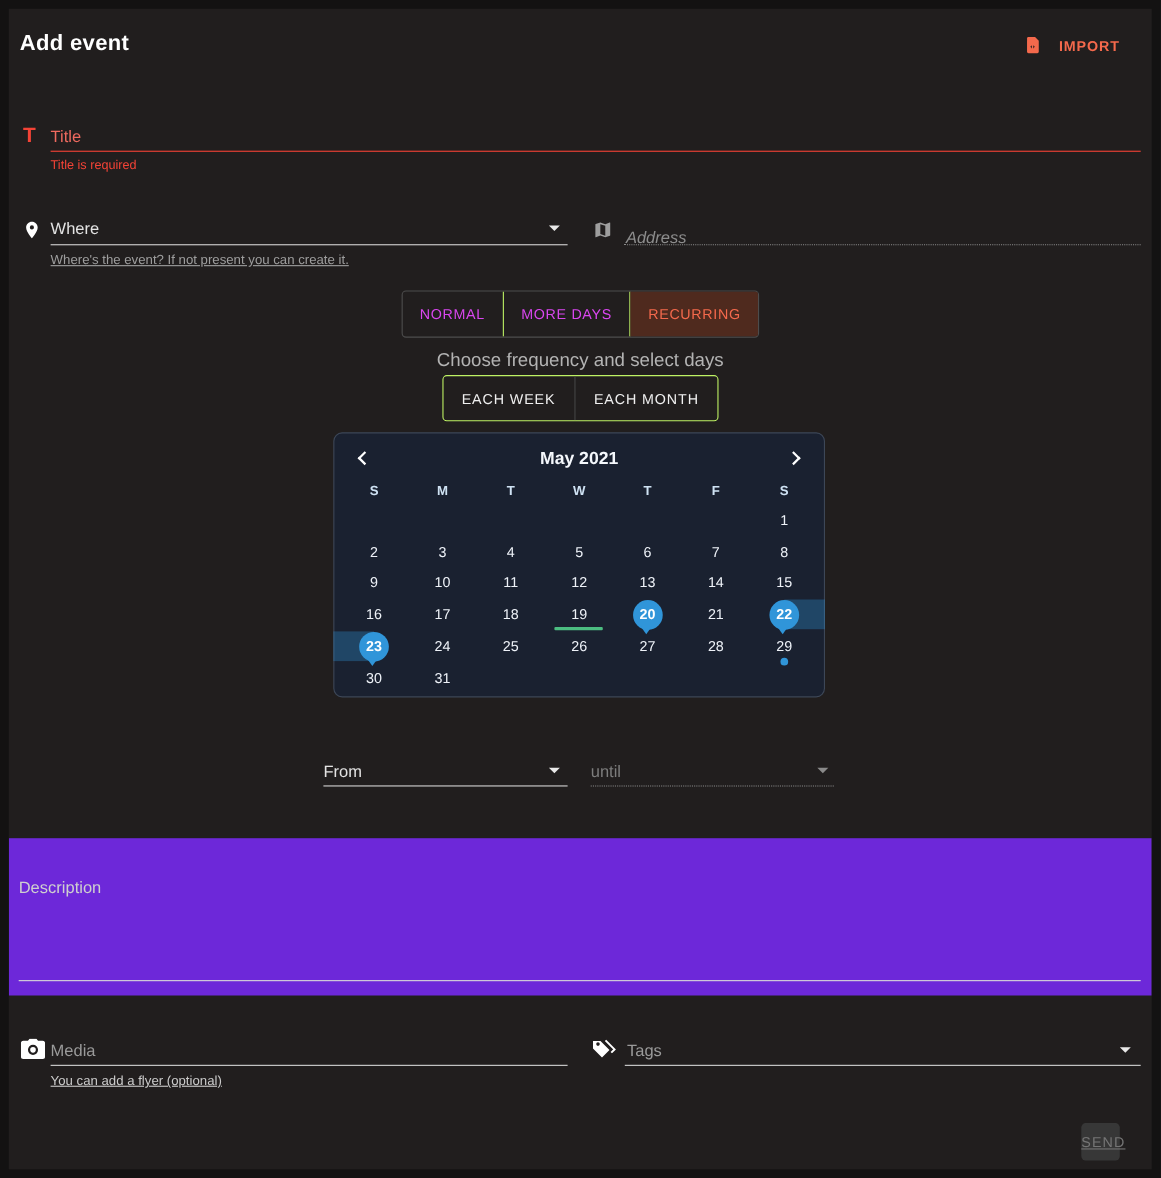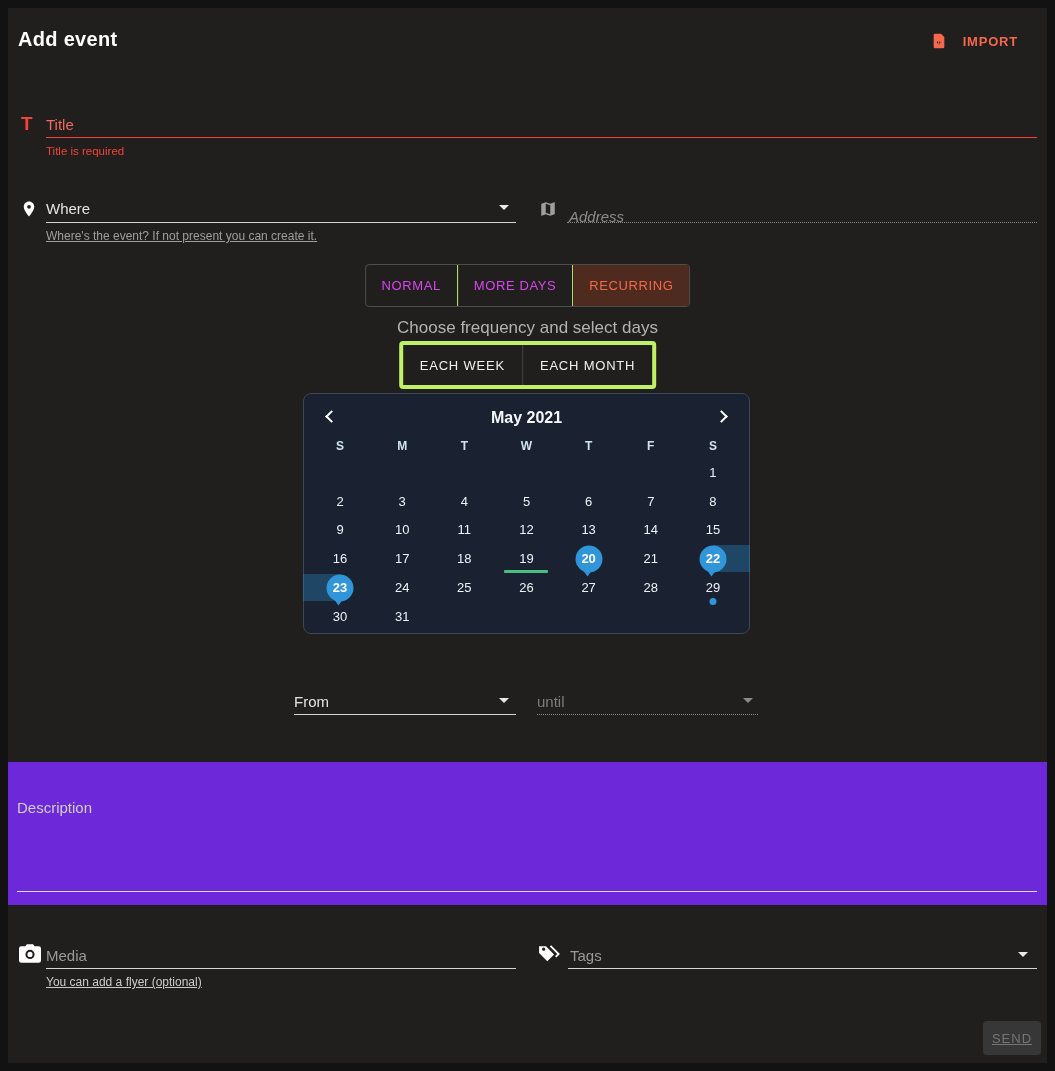--- a/index.html
+++ b/index.html
@@ -46,21 +46,21 @@
   .tab { height:41px; padding:0 16px; display:flex; align-items:center; background:transparent;
     color:#d946ef; font-size:13px; letter-spacing:.6px; border:none; border-right:1px solid #bef264;
     font-family:inherit; cursor:pointer; }
   .tab:last-child { border-right:none; }
   .tab.selected { background:#4f2a1e; color:#f4694c; }
 
   #freq-hint { left:0; top:310px; width:100%; text-align:center; font-size:17px; color:#b3b3b3; }
 
   
   #freq-group { left:50%; top:333px; transform:translateX(-50%); display:flex;
-    border:4px solid #bef264; border-radius:4px; overflow:hidden; }
+    border:1px solid #bef264; border-radius:4px; overflow:hidden; }
   .freq-btn { height:40px; padding:0 17px; display:flex; align-items:center; background:transparent;
     color:#f0f0f0; font-size:13px; letter-spacing:.8px; border:none; border-right:1px solid #454545;
     font-family:inherit; cursor:pointer; }
   .freq-btn:last-child { border-right:none; }
 
   
   #calendar { left:295px; top:385px; width:447px; height:241px; background:#1a2130;
     border:1px solid #3d4757; border-radius:8px; padding:10px 5px 4px; }
   #cal-header { position:relative; height:28px; display:flex; align-items:center; justify-content:center; }
   #cal-month { color:#f5f8fc; font-size:16px; font-weight:bold; }
@@ -104,21 +104,21 @@
   #media-icon { left:11px; top:936px; }
   #media-ph { left:38px; top:939px; color:#9a9a9a; }
   #media-underline { left:38px; top:960px; width:470px; }
   #media-hint { left:38px; top:967px; color:#cbcbcb; }
   #tags-icon { left:530px; top:936px; }
   #tags-ph { left:562px; top:939px; color:#9a9a9a; }
   #tags-underline { left:560px; top:960px; width:469px; }
   #tags-arrow { left:1010px; top:944px; }
 
   
-  #send-btn { left:975px; top:1013px; width:58px; height:34px; background:#373737; border:none;
+  #send-btn { left:975px; top:1013px; width:35px; height:34px; background:#373737; border:none;
     border-radius:4px; color:#757575; font-size:13px; letter-spacing:1px; font-family:inherit; cursor:default;text-decoration:underline; }
 </style>
 </head>
 <body>
 
 <div id="card">
 
   <div class="abs" id="page-title">Add event</div>
 
   <button class="abs" id="import-btn">

